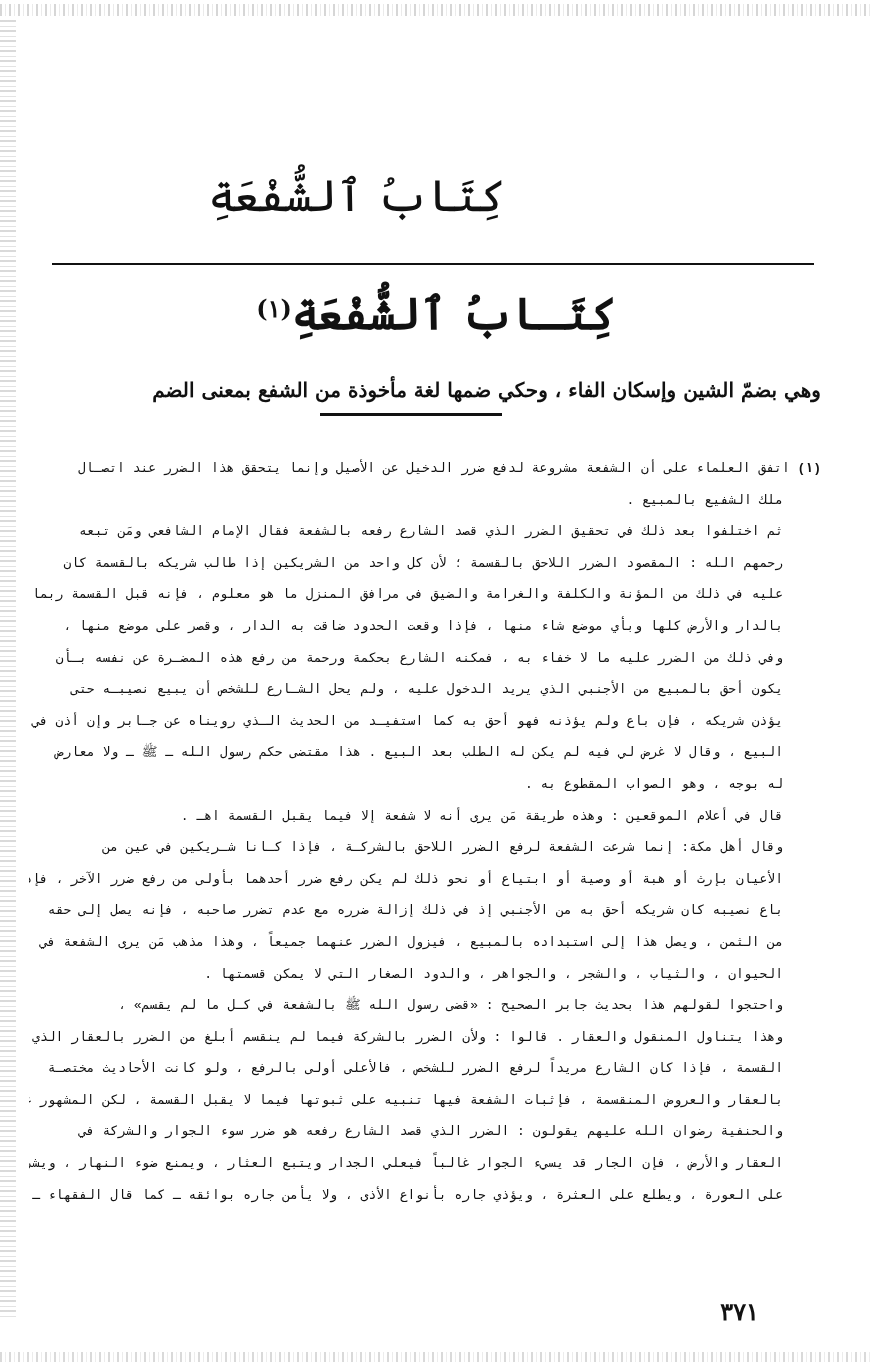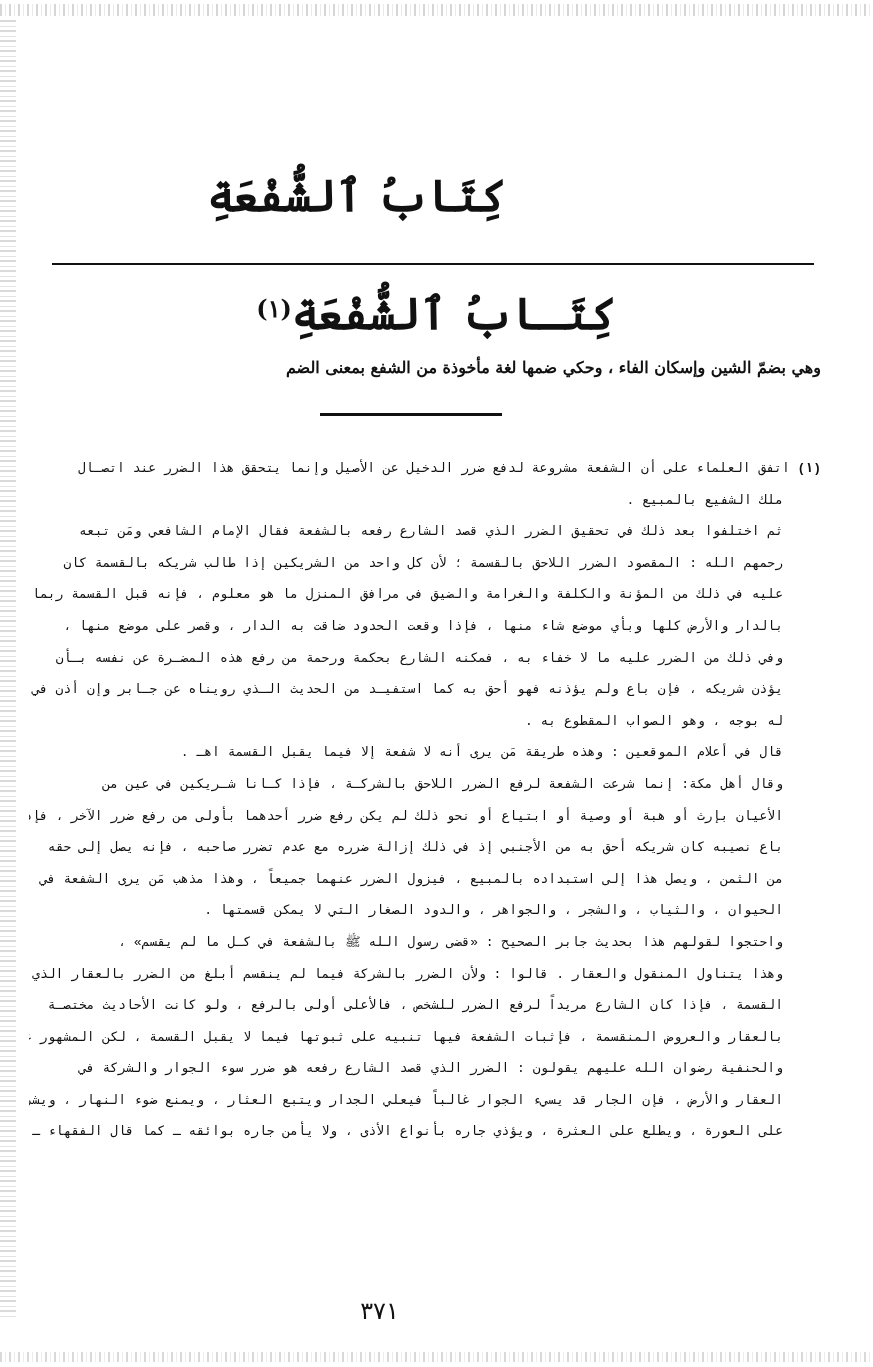--- a/index.html
+++ b/index.html
@@ -7,31 +7,31 @@
   .page { position:absolute; left:0; top:0; width:873px; height:1367px; background:#fff; }
   .border-top { position:absolute; left:0; top:4px; width:873px; height:12px;
     background: repeating-linear-gradient(90deg, #bbb 0 2px, transparent 2px 5px, #ddd 5px 6px, transparent 6px 9px);
     opacity:0.6; }
   .border-left { position:absolute; left:0; top:20px; width:16px; height:1300px;
     background: repeating-linear-gradient(180deg, #bbb 0 2px, transparent 2px 6px, #ccc 6px 7px, transparent 7px 10px);
     opacity:0.55; }
   .border-bottom { position:absolute; left:0; top:1352px; width:873px; height:10px;
     background: repeating-linear-gradient(90deg, #bbb 0 2px, transparent 2px 5px, #ddd 5px 6px, transparent 6px 9px);
     opacity:0.55; }
-  .book-title { position:absolute; left:0; width:714px; top:170px; text-align:center; font-size:44px; font-weight:bold; direction:rtl; }
+  .book-title { position:absolute; left:0; width:714px; top:170px; text-align:center; font-size:44px; font-weight:normal; direction:rtl; }
   .rule-main { position:absolute; left:52px; top:263px; width:762px; height:2px; background:#111; }
   .chapter-title { position:absolute; left:0; width:873px; top:288px; text-align:center; font-size:44px; font-weight:bold; direction:rtl; }
   .chapter-title sup { font-size:24px; vertical-align:top; position:relative; top:6px; }
-  .intro-line { position:absolute; right:52px; top:358px; width:770px; text-align:right; font-size:16px; font-weight:bold; direction:rtl; white-space:nowrap; }
+  .intro-line { position:absolute; right:52px; top:378px; width:770px; text-align:right; font-size:20px; font-weight:bold; direction:rtl; white-space:nowrap; }
   .rule-short { position:absolute; left:320px; top:413px; width:182px; height:3px; background:#111; }
   .footnotes { position:absolute; right:52px; top:453px; width:792px; direction:rtl; text-align:justify; font-size:13px; line-height:31.6px; font-family:Liberation Mono, monospace; }
   .fn-line { white-space:nowrap; overflow:hidden; height:31.6px; }
   .indent { padding-right:38px; }
   .num-marker { font-weight:bold; }
-  .page-number { position:absolute; left:0; width:759px; top:1297px; text-align:center; font-size:24px; font-weight:normal; direction:rtl; }
+  .page-number { position:absolute; left:0; width:759px; top:1297px; font-size:24px; font-weight:bold; direction:rtl; }
 </style>
 </head>
 <body>
 
 <div class="page">
   <div class="border-top"></div>
   <div class="border-left"></div>
   <div class="border-bottom"></div>
 
   <div class="book-title">كِتَابُ ٱلشُّفْعَةِ</div>
@@ -44,21 +44,23 @@
   <div class="rule-short"></div>
 
   <div class="footnotes">
     <div class="fn-line"><span class="num-marker">(١)</span> <span>اتفق العلماء على أن الشفعة مشروعة لدفع ضرر الدخيل عن الأصيل وإنما يتحقق هذا الضرر عند اتصـال</span></div>
     <div class="fn-line indent">ملك الشفيع بالمبيع .</div>
     <div class="fn-line indent">ثم اختلفوا بعد ذلك في تحقيق الضرر الذي قصد الشارع رفعه بالشفعة فقال الإمام الشافعي ومَن تبعه</div>
     <div class="fn-line indent">رحمهم الله : المقصود الضرر اللاحق بالقسمة ؛ لأن كل واحد من الشريكين إذا طالب شريكه بالقسمة كان</div>
     <div class="fn-line indent">عليه في ذلك من المؤنة والكلفة والغرامة والضيق في مرافق المنزل ما هو معلوم ، فإنه قبل القسمة ربما ارتفق</div>
     <div class="fn-line indent">بالدار والأرض كلها وبأي موضع شاء منها ، فإذا وقعت الحدود ضاقت به الدار ، وقصر على موضع منها ،</div>
     <div class="fn-line indent">وفي ذلك من الضرر عليه ما لا خفاء به ، فمكنه الشارع بحكمة ورحمة من رفع هذه المضـرة عن نفسه بـأن</div>
+    <div class="fn-line indent">يكون أحق بالمبيع من الأجنبي الذي يريد الدخول عليه ، ولم يحل الشـارع للشخص أن يبيع نصيبـه حتى</div>
     <div class="fn-line indent">يؤذن شريكه ، فإن باع ولم يؤذنه فهو أحق به كما استفيـد من الحديث الـذي رويناه عن جـابر وإن أذن في</div>
+    <div class="fn-line indent">البيع ، وقال لا غرض لي فيه لم يكن له الطلب بعد البيع . هذا مقتضى حكم رسول الله ـ ﷺ ـ ولا معارض</div>
     <div class="fn-line indent">له بوجه ، وهو الصواب المقطوع به .</div>
     <div class="fn-line indent">قال في أعلام الموقعين : وهذه طريقة مَن يرى أنه لا شفعة إلا فيما يقبل القسمة اهـ .</div>
     <div class="fn-line indent">وقال أهل مكة: إنما شرعت الشفعة لرفع الضرر اللاحق بالشركـة ، فإذا كـانا شـريكين في عين من</div>
     <div class="fn-line indent">الأعيان بإرث أو هبة أو وصية أو ابتياع أو نحو ذلك لم يكن رفع ضرر أحدهما بأولى من رفع ضرر الآخر ، فإذا</div>
     <div class="fn-line indent">باع نصيبه كان شريكه أحق به من الأجنبي إذ في ذلك إزالة ضرره مع عدم تضرر صاحبه ، فإنه يصل إلى حقه</div>
     <div class="fn-line indent">من الثمن ، ويصل هذا إلى استبداده بالمبيع ، فيزول الضرر عنهما جميعاً ، وهذا مذهب مَن يرى الشفعة في</div>
     <div class="fn-line indent">الحيوان ، والثياب ، والشجر ، والجواهر ، والدود الصغار التي لا يمكن قسمتها .</div>
     <div class="fn-line indent">واحتجوا لقولهم هذا بحديث جابر الصحيح : «قضى رسول الله ﷺ بالشفعة في كـل ما لم يقسم» ،</div>
     <div class="fn-line indent">وهذا يتناول المنقول والعقار . قالوا : ولأن الضرر بالشركة فيما لم ينقسم أبلغ من الضرر بالعقار الذي يقبل</div>
     <div class="fn-line indent">القسمة ، فإذا كان الشارع مريداً لرفع الضرر للشخص ، فالأعلى أولى بالرفع ، ولو كانت الأحاديث مختصـة</div>

